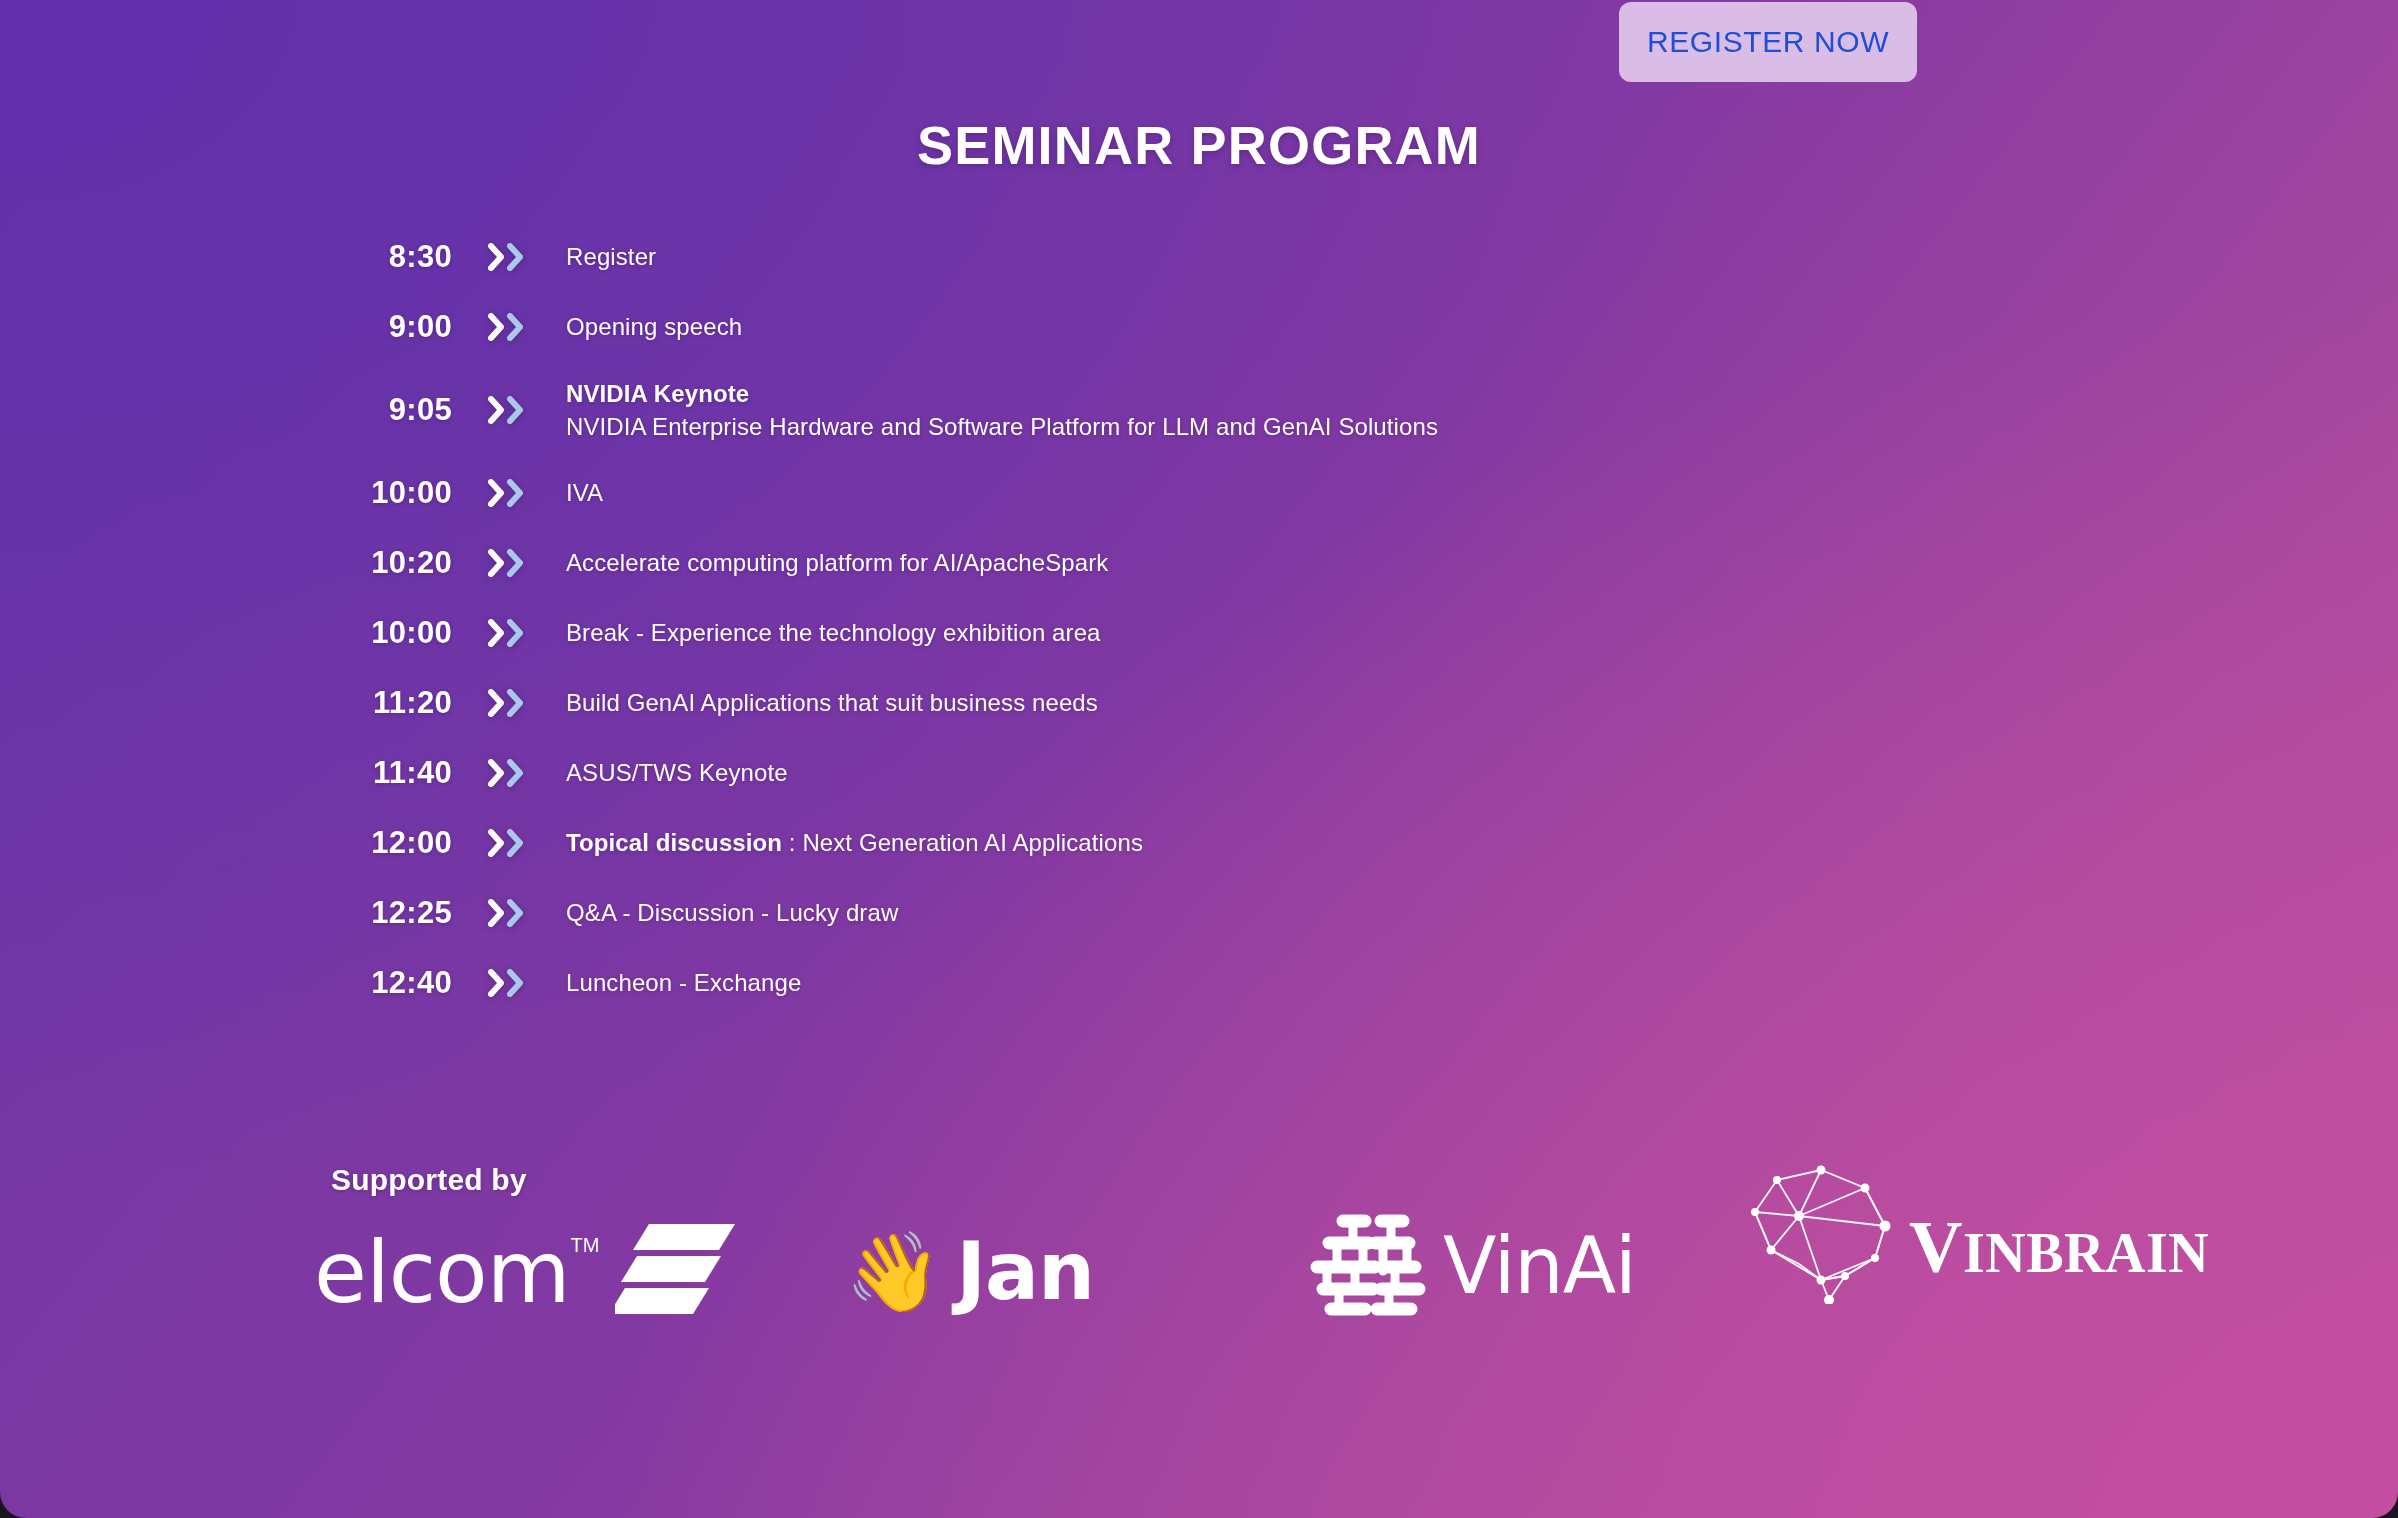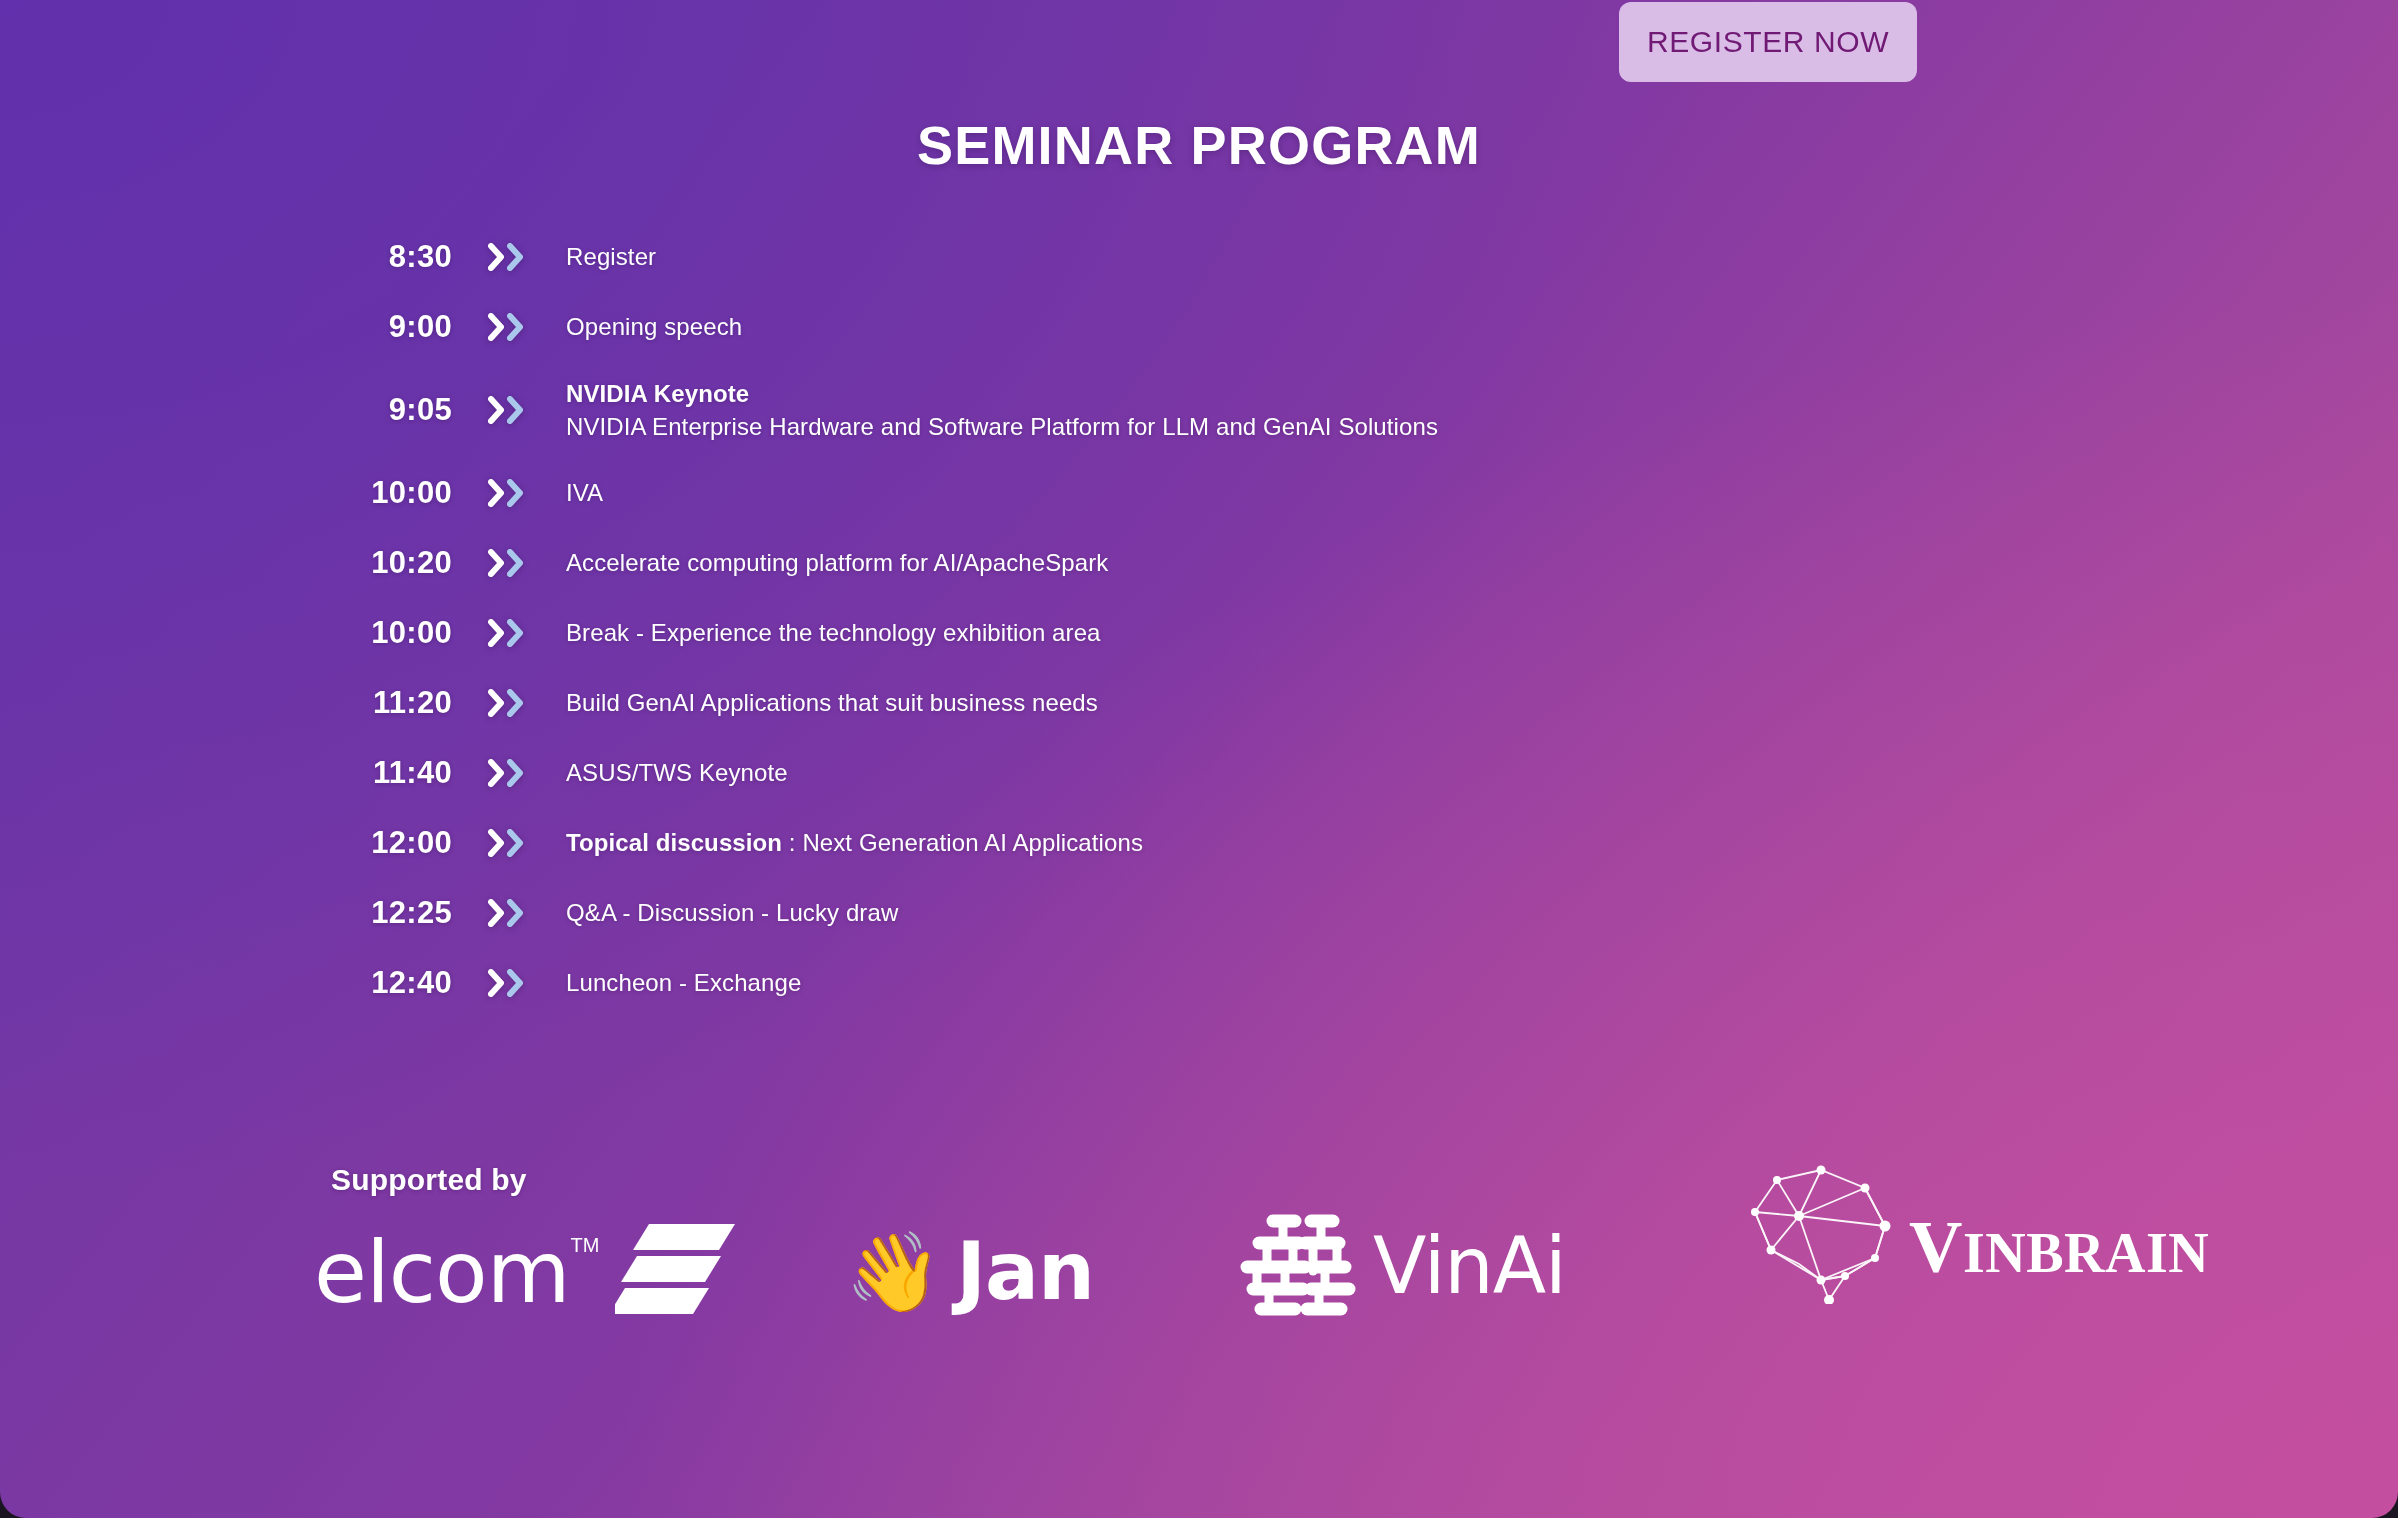--- a/index.html
+++ b/index.html
@@ -31,21 +31,21 @@
   
   .register-btn {
     position: absolute;
     top: 2px;
     left: 1619px;
     width: 298px;
     height: 80px;
     border: none;
     border-radius: 12px;
     background: #d9bde6;
-    color: #701a75;
+    color: #1d4ed8;
     font-family: "Liberation Sans", sans-serif;
     font-size: 30px;
     font-weight: 400;
     letter-spacing: 0.6px;
     cursor: pointer;
     padding: 0;
   }
 
   
   .page-title {
@@ -167,21 +167,21 @@
     color: #ffffff;
     font-size: 80px;
     font-weight: bold;
     letter-spacing: -1px;
     margin-left: 14px;
     line-height: 1;
     font-family: "DejaVu Sans", sans-serif;
   }
 
   
-  .logo-vinai { left: 933px; top: -6px; }
+  .logo-vinai { left: 1003px; top: -6px; }
   .vinai-word {
     color: #ffffff;
     font-size: 78px;
     font-weight: 400;
     letter-spacing: -1px;
     margin-left: 16px;
     line-height: 1;
     font-family: "DejaVu Sans", sans-serif;
   }
 

